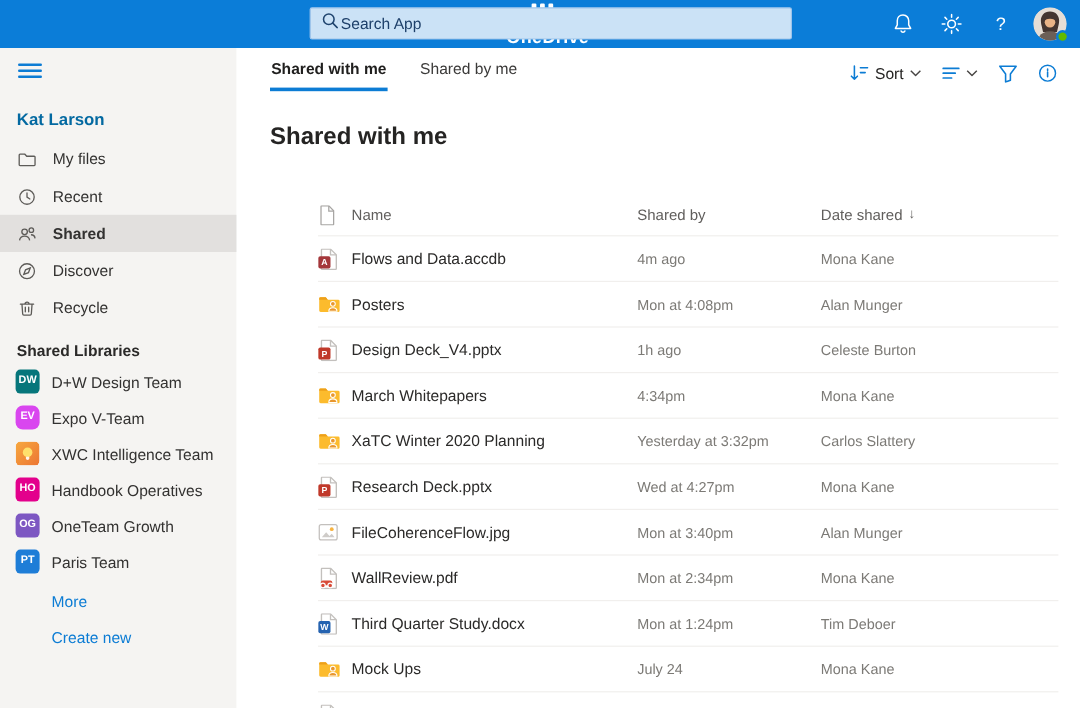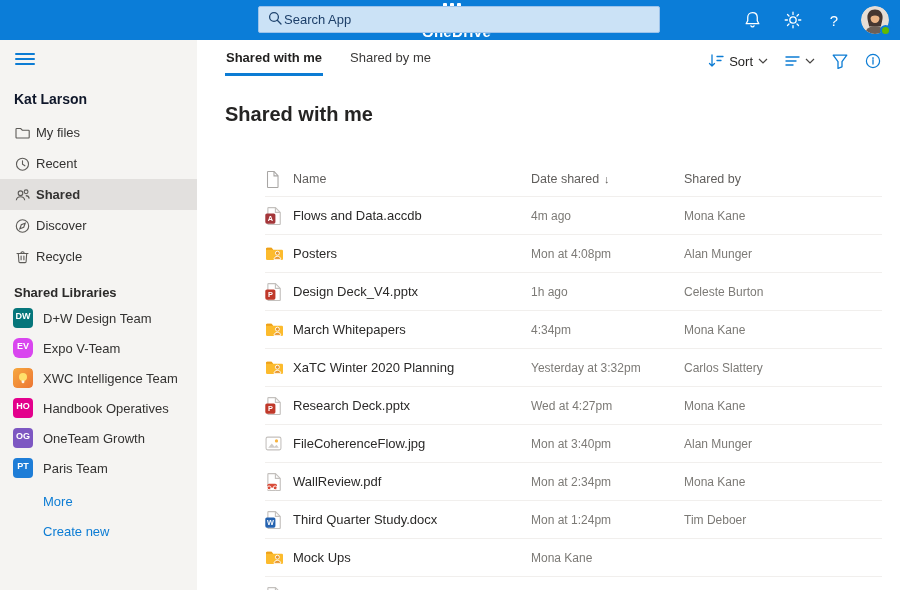--- a/index.html
+++ b/index.html
@@ -20,23 +20,23 @@
   .top-actions{position:absolute;right:7px;top:0;height:40px;display:flex;align-items:center;gap:9px;}
   .top-icon{width:32px;height:32px;display:grid;place-items:center;cursor:pointer;}
   .help-glyph{font-size:15px;color:#fff;}
   .avatar-wrap{position:relative;width:28px;height:28px;margin:0 4px 0 2px;cursor:pointer;}
   .avatar-wrap svg{display:block;border-radius:50%;}
   .presence{position:absolute;right:-2px;bottom:-2px;width:11px;height:11px;border-radius:50%;border:2px solid #0b7dd8;box-sizing:border-box;}
   
   .sidebar{position:absolute;top:40px;left:0;width:197px;bottom:0;background:#f5f4f2;z-index:2;}
   .hamburger{margin:13px 0 0 15px;width:20px;cursor:pointer;}
   .hamburger i{display:block;height:2px;background:#0c7cd4;margin:3px 0;border-radius:1px;}
-  .username{margin:26px 0 0 14px;font-size:14px;font-weight:700;color:#0f172a;}
+  .username{margin:26px 0 0 14px;font-size:14px;font-weight:700;color:#0369a1;}
   .nav{margin-top:10px;}
-  .nav-item{height:31px;display:flex;align-items:center;padding-left:14px;gap:5px;font-size:13px;color:#333231;cursor:pointer;}
+  .nav-item{height:31px;display:flex;align-items:center;padding-left:14px;gap:13px;font-size:13px;color:#333231;cursor:pointer;}
   .nav-item.selected{background:#e2e0de;font-weight:600;}
   .nav-ico{width:17px;height:16px;display:grid;place-items:center;flex:none;}
   .lib-header{margin:13px 0 0 14px;font-size:13px;font-weight:700;color:#2b2a29;}
   .lib{margin-top:3px;}
   .lib-item{height:30px;display:flex;align-items:center;padding-left:13px;gap:10px;font-size:13px;color:#333231;cursor:pointer;}
   .badge{width:20px;height:20px;border-radius:4px;display:grid;place-items:center;color:#fff;font-size:9px;font-weight:700;flex:none;overflow:hidden;}
   .badge svg{display:block;}
   .links{margin-top:3px;}
   .side-link{height:30px;display:flex;align-items:center;padding-left:43px;font-size:13px;color:#0c7cd4;cursor:pointer;}
   
@@ -292,25 +292,25 @@
 
   <div class="table">
     <div class="thead">
       <span class="cell-ico">
           <svg width="15" height="17" viewBox="0 0 14 16">
             <path d="M2.8.5h5.7l3.7 3.9v10.6a.5.5 0 01-.5.5H2.8a.5.5 0 01-.5-.5V1a.5.5 0 01.5-.5z" fill="#fff" stroke="#a8a6a4"></path>
             <path d="M8.4.7v3.9h3.8" fill="none" stroke="#a8a6a4"></path>
           </svg>
         </span>
       <span class="th">Name</span>
+      <span class="th">Shared by</span>
       <span class="th">
         <span>Date shared</span>
         <span class="sort-arrow">↓</span>
       </span>
-      <span class="th">Shared by</span>
     </div>
     <div>
   <div class="trow">
     <span class="cell-ico">
             <svg width="17" height="18" viewBox="0 0 15 16">
               <path d="M3 .5h6.2L13.5 4.8v10.2a.5.5 0 01-.5.5H3a.5.5 0 01-.5-.5V1a.5.5 0 01.5-.5z" fill="#fff" stroke="#c3c0bd"></path>
               <path d="M9.2.7v4.1h4.1" fill="none" stroke="#c3c0bd"></path>
               <rect x="0.2" y="5.8" width="9" height="9" rx="1.4" fill="#a4373a"></rect>
               <text x="4.7" y="12.6" font-size="6.5" font-weight="bold" fill="#fff" text-anchor="middle" font-family="Liberation Sans, sans-serif">A</text>
             </svg>
@@ -435,20 +435,21 @@
   <div class="trow">
     <span class="cell-ico">
             <svg width="19" height="15" viewBox="0 0 19 15">
               <path d="M1 3a1.2 1.2 0 011.2-1.2h4.3l1.7 1.9h8.6A1.2 1.2 0 0118 4.9v8A1.2 1.2 0 0116.8 14H2.2A1.2 1.2 0 011 12.8z" fill="#fcbb2d"></path>
               <path d="M1 3a1.2 1.2 0 011.2-1.2h4.3l1.7 1.9H1z" fill="#eda01a"></path>
               <circle cx="12.4" cy="7.2" r="2" fill="#e8962e" stroke="#fff" stroke-width=".9"></circle>
               <path d="M9 13.4c0-1.9 1.5-3 3.4-3s3.4 1.1 3.4 3z" fill="#e8962e" stroke="#fff" stroke-width=".9"></path>
             </svg>
           </span>
     <span class="cell-name">Mock Ups</span>
+    <span class="cell-date">July 24</span>
     <span class="cell-by">Mona Kane</span>
   </div>
 
   <div class="trow">
     <span class="cell-ico">
             <svg width="17" height="18" viewBox="0 0 15 16">
               <path d="M3 .5h6.2L13.5 4.8v10.2a.5.5 0 01-.5.5H3a.5.5 0 01-.5-.5V1a.5.5 0 01.5-.5z" fill="#fff" stroke="#c3c0bd"></path>
               <path d="M9.2.7v4.1h4.1" fill="none" stroke="#c3c0bd"></path>
               <rect x="1" y="7.5" width="7.6" height="7" rx="1" fill="#fff" stroke="#c3c0bd"></rect>
               <path d="M3.6 9.1l3.1 1.9-3.1 1.9z" fill="#2f87d6"></path>

